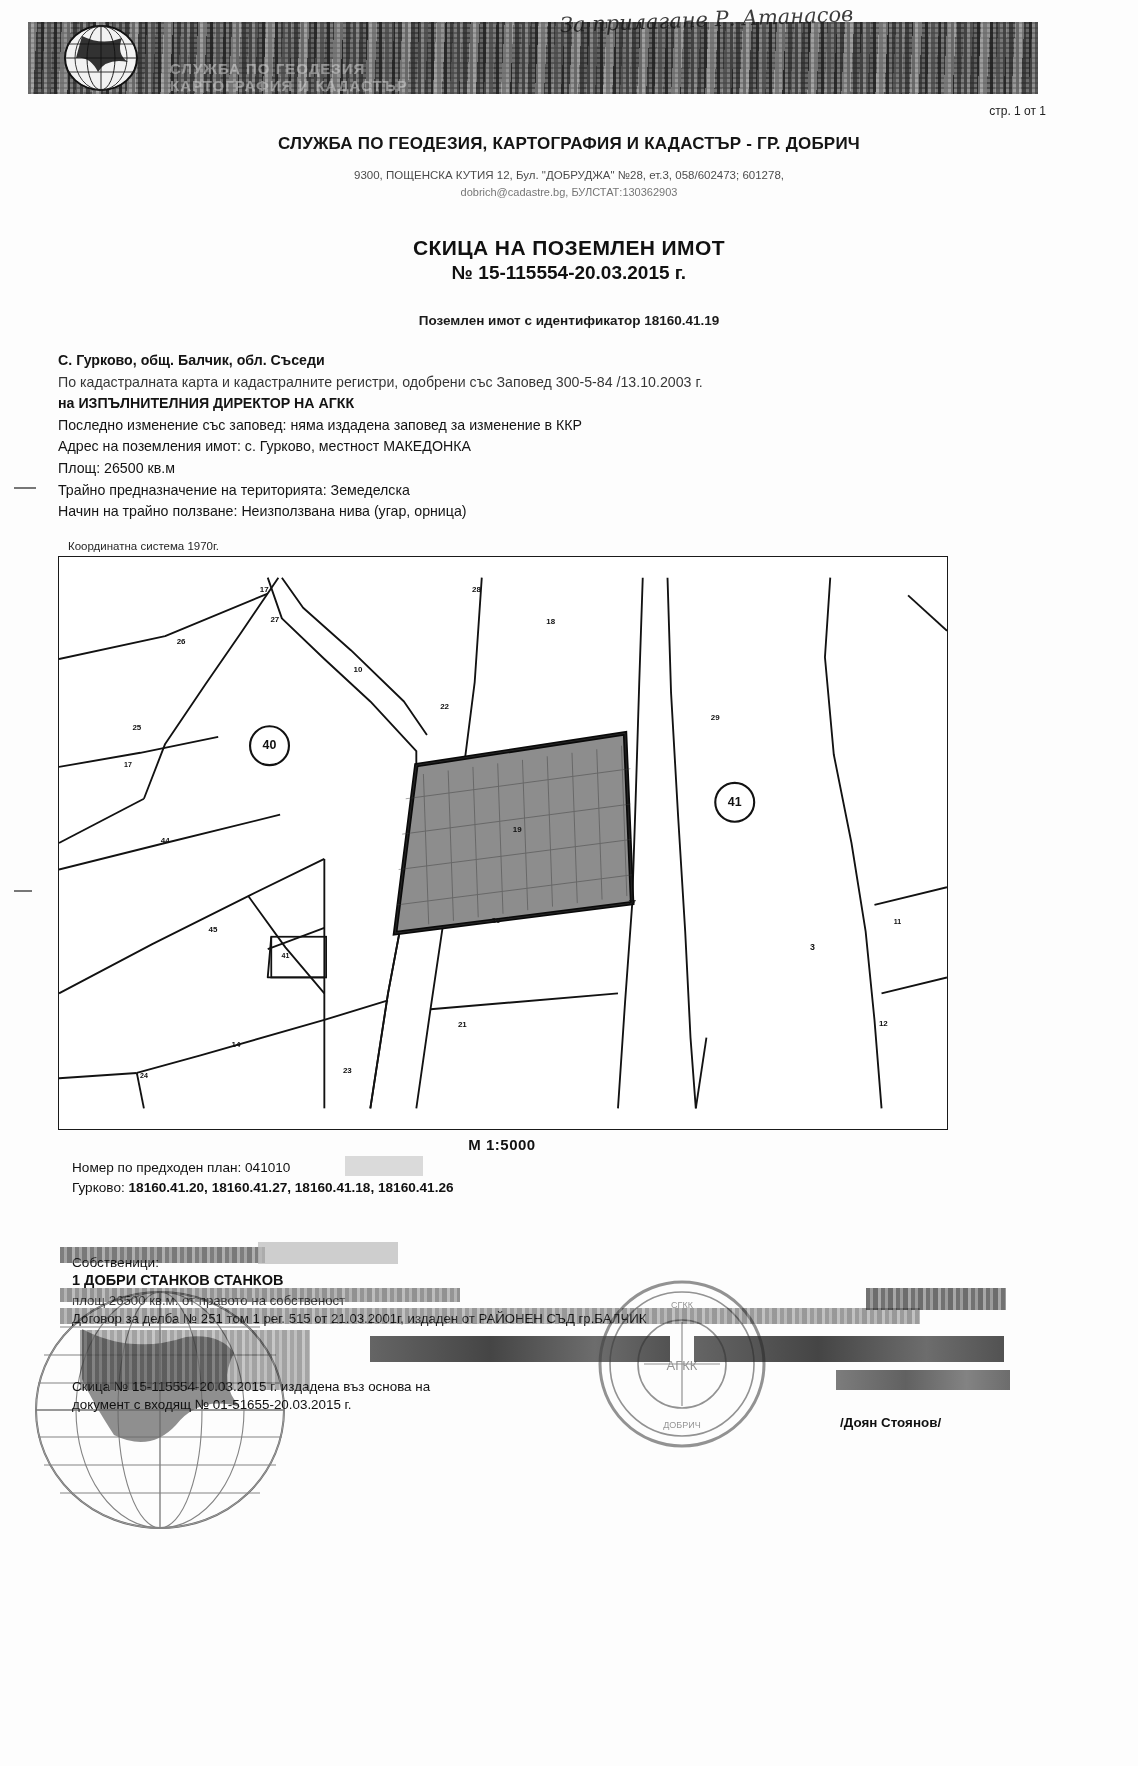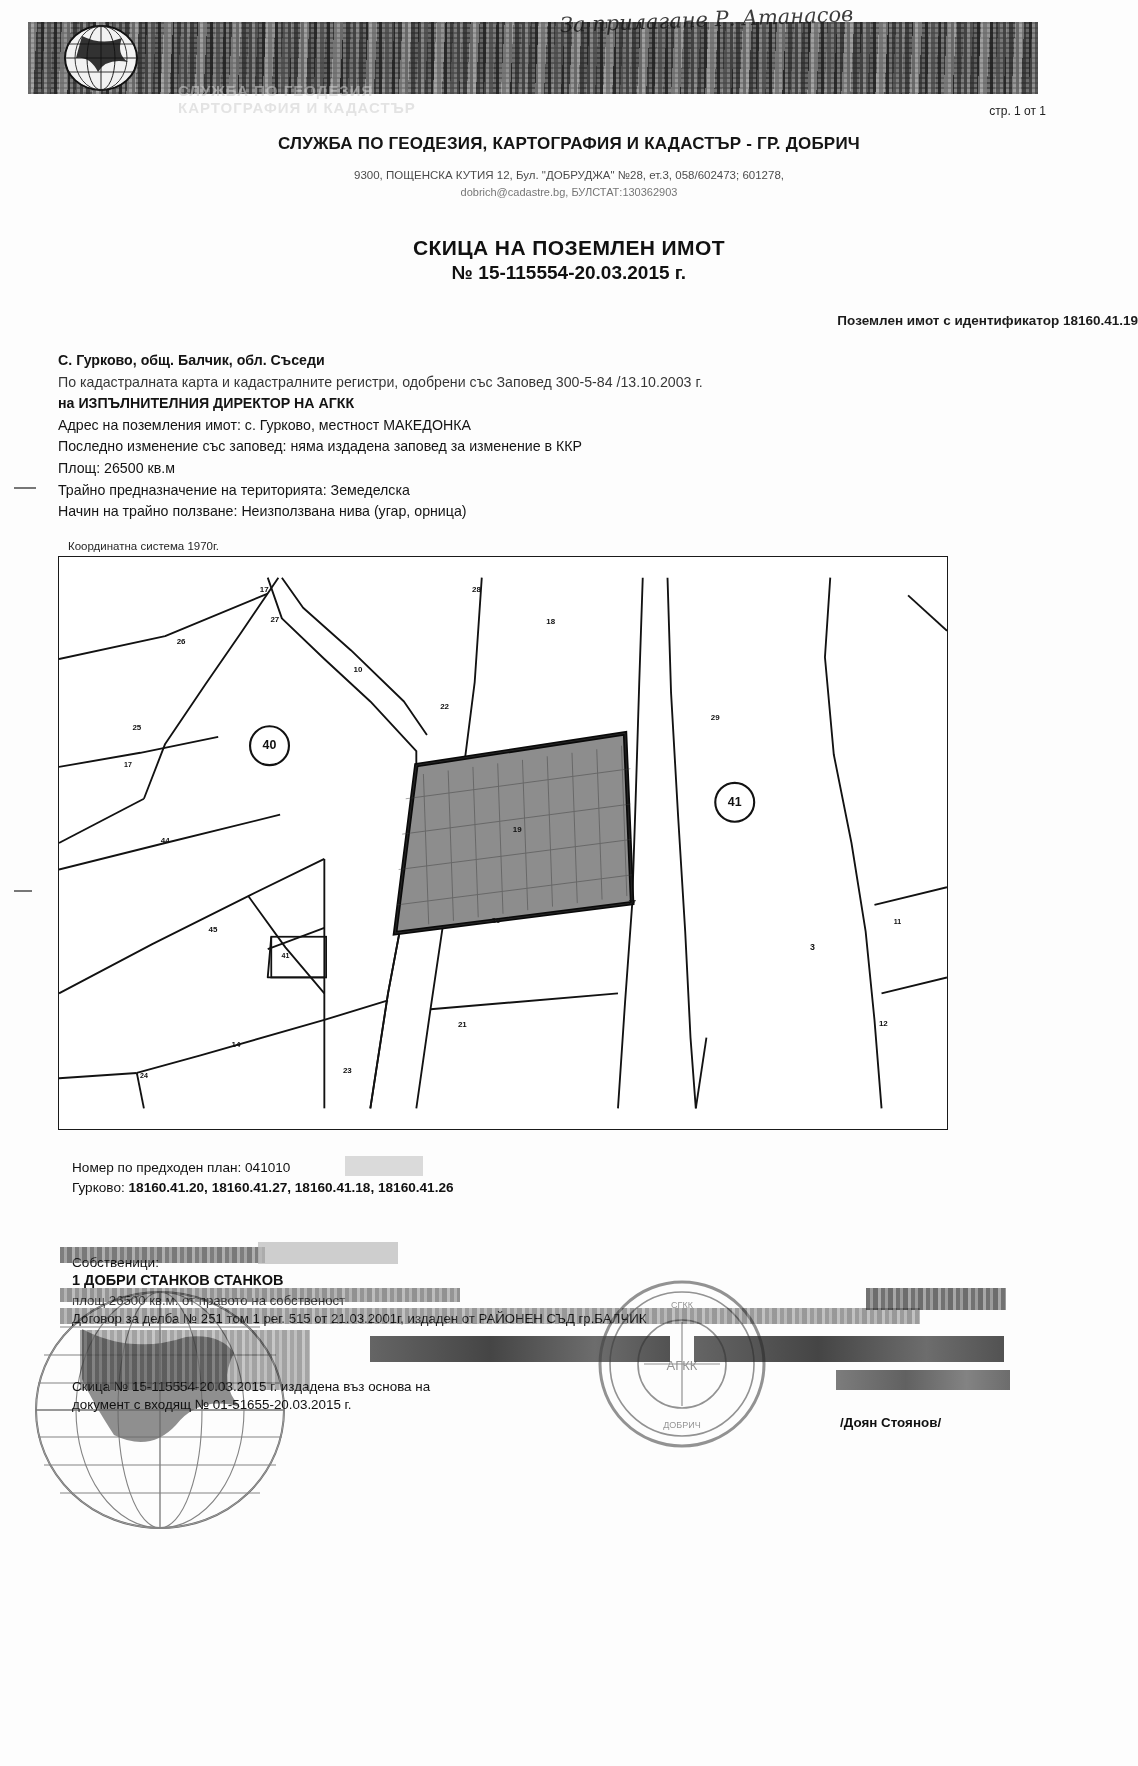--- a/index.html
+++ b/index.html
@@ -25,23 +25,23 @@
     opacity:.92;
   }
   .hdr-band::after{
     content:"";position:absolute;inset:0;
     background:repeating-linear-gradient(93deg,
       rgba(255,255,255,.30) 0 9px, rgba(0,0,0,.30) 9px 17px,
       rgba(255,255,255,.12) 17px 26px, rgba(0,0,0,.22) 26px 34px);
     mix-blend-mode:screen;
   }
   .band-ghost{
-    position:absolute;left:178px;top:60px;width:420px;height:36px;
+    position:absolute;left:170px;top:60px;width:420px;height:36px;
     color:#cfcfcf;font-size:15px;font-weight:bold;letter-spacing:1px;
-    line-height:17px;opacity:.55;z-index:3;white-space:nowrap;margin-top:22px;
+    line-height:17px;opacity:.55;z-index:3;white-space:nowrap;
   }
   .globe-logo{
     position:absolute;left:58px;top:22px;width:86px;height:72px;z-index:4;
   }
   .smudge-top{
     position:absolute;left:560px;top:6px;width:380px;height:34px;
     z-index:5;color:#1b1b1b;font-size:21px;
     font-family:"DejaVu Serif",serif;font-style:italic;
     transform:rotate(-2.2deg);white-space:nowrap;opacity:.85;
   }
@@ -65,21 +65,21 @@
   }
   .doc-title{
     position:absolute;left:0;right:0;top:236px;text-align:center;
     font-size:21px;font-weight:bold;letter-spacing:.4px;
   }
   .doc-number{
     position:absolute;left:0;right:0;top:262px;text-align:center;
     font-size:19px;font-weight:bold;
   }
   .pi-ident{
-    position:absolute;left:0;right:0;top:313px;text-align:right;
+    position:absolute;left:0;right:0;top:313px;text-align:center;
     font-size:13.5px;font-weight:bold;color:#1b1b1b;
   }
 
   
   .details{position:absolute;left:58px;top:350px;width:940px;}
   .d-line{font-size:14.2px;line-height:21.6px;color:#141414;white-space:nowrap;}
   .d-line b{font-weight:bold;}
   .d-line.soft{opacity:.86;}
   .d-line.blur{filter:blur(.28px);}
 
@@ -163,22 +163,22 @@
   <div class="office-addr2">dobrich@cadastre.bg, БУЛСТАТ:130362903</div>
 
   <div class="doc-title">СКИЦА НА ПОЗЕМЛЕН ИМОТ</div>
   <div class="doc-number">№ 15-115554-20.03.2015 г.</div>
   <div class="pi-ident">Поземлен имот с  идентификатор  18160.41.19</div>
 
   <div class="details">
     <div class="d-line"><b>С. Гурково, общ. Балчик, обл. Съседи</b></div>
     <div class="d-line soft blur">По кадастралната карта и кадастралните регистри, одобрени със Заповед 300-5-84 /13.10.2003 г.</div>
     <div class="d-line"><b>на ИЗПЪЛНИТЕЛНИЯ ДИРЕКТОР НА АГКК</b></div>
+    <div class="d-line">Последно изменение със заповед: няма издадена заповед за изменение в ККР</div>
     <div class="d-line">Адрес на поземления имот: с. Гурково, местност МАКЕДОНКА</div>
-    <div class="d-line">Последно изменение със заповед: няма издадена заповед за изменение в ККР</div>
     <div class="d-line">Площ: 26500 кв.м</div>
     <div class="d-line">Трайно предназначение на територията: Земеделска</div>
     <div class="d-line">Начин на трайно ползване: Неизползвана нива (угар, орница)</div>
   </div>
 
   <div class="edge-mark" style="top:487px;"></div>
   <div class="edge-mark" style="top:890px;width:18px;"></div>
 
   <div class="coord-sys">Координатна система 1970г.</div>
 
@@ -260,20 +260,21 @@
           <text x="948" y="390" text-anchor="middle" dominant-baseline="middle" font-size="8" class="plabel">11</text>
           <text x="932" y="505" text-anchor="middle" dominant-baseline="middle" font-size="9" class="plabel">12</text>
           <text x="456" y="506" text-anchor="middle" dominant-baseline="middle" font-size="9" class="plabel">21</text>
           <text x="200" y="528" text-anchor="middle" dominant-baseline="middle" font-size="9" class="plabel">14</text>
           <text x="326" y="558" text-anchor="middle" dominant-baseline="middle" font-size="9" class="plabel">23</text>
           <text x="96" y="564" text-anchor="middle" dominant-baseline="middle" font-size="8" class="plabel">24</text>
         </g>
     </svg>
   </div>
 
+  <div class="scale-txt">М 1:5000</div>
 
   <div class="prev-plan">
     <span class="lbl">Номер по предходен план:</span>
     <span class="val">041010</span>
   </div>
   <div class="smear lite" style="left:345px;top:1156px;width:78px;height:20px;opacity:.55;"></div>
 
   <div class="neigh">
     <span class="lbl">Гурково:</span>
     <span>18160.41.20, 18160.41.27, 18160.41.18, 18160.41.26</span>

